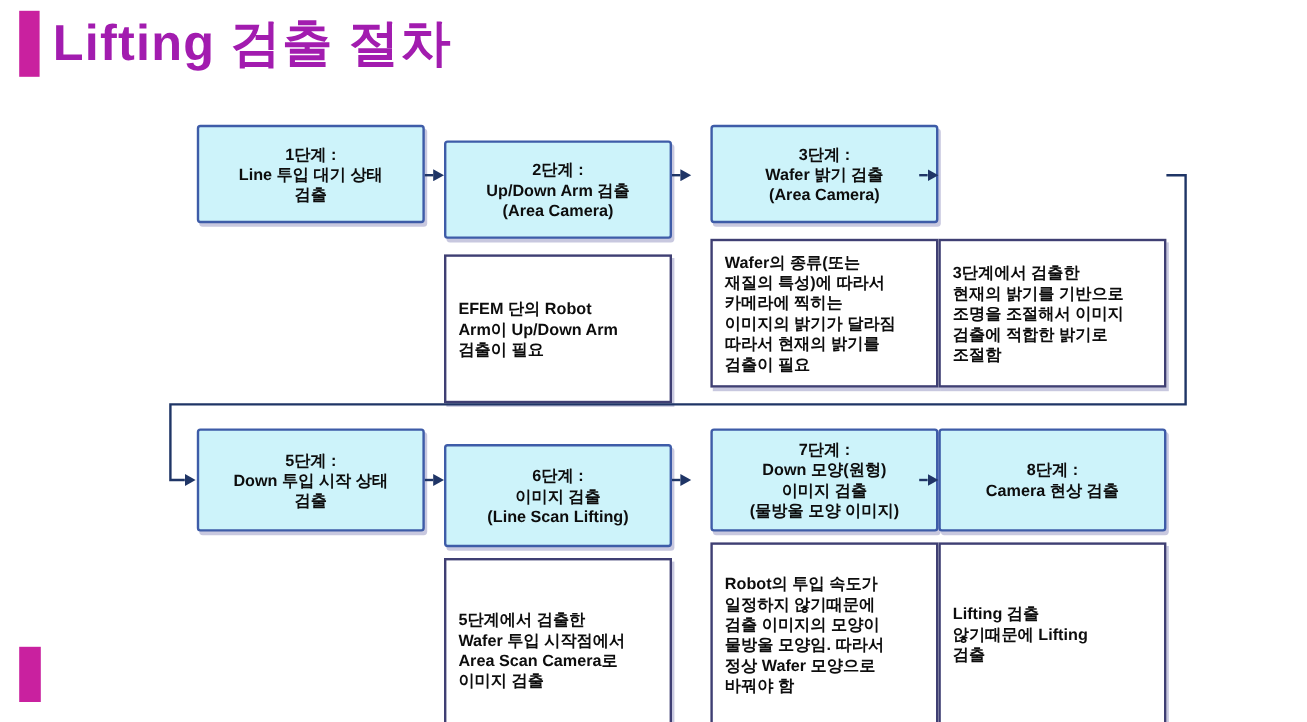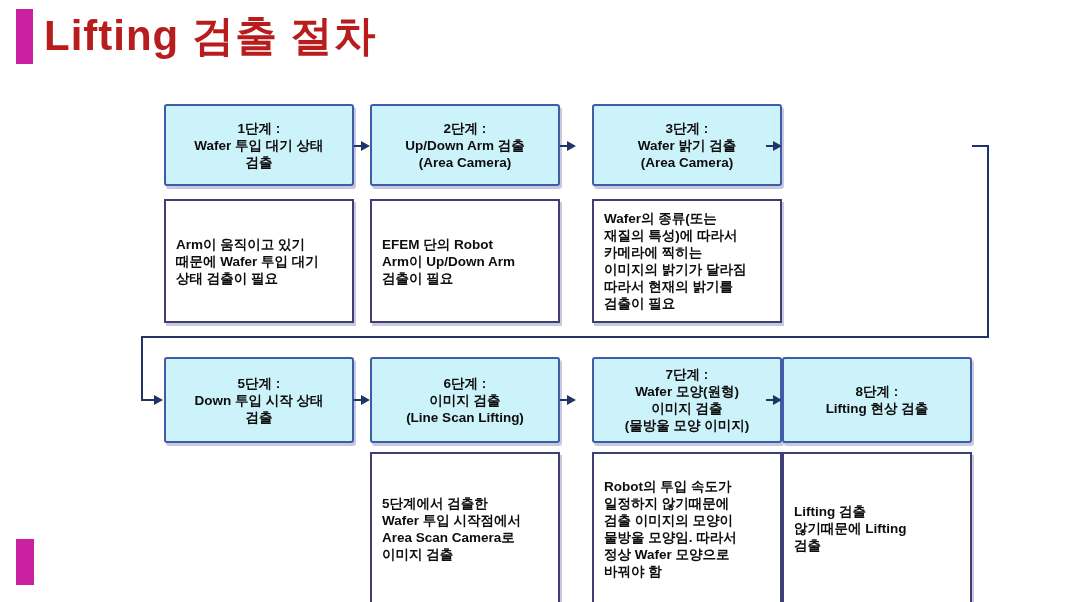--- a/index.html
+++ b/index.html
@@ -22,21 +22,21 @@
     position: absolute;
     left: 16px; top: 9px;
     width: 17px; height: 55px;
     background: #C9219F;
   }
   .page-title {
     position: absolute;
     left: 44px; top: 8px;
     font-size: 42px;
     font-weight: bold;
-    color: #b91c1c;
+    color: #a21caf;
     letter-spacing: 1px;
     white-space: nowrap;
   }
   .bottom-accent {
     position: absolute;
     left: 16px; top: 539px;
     width: 18px; height: 46px;
     background: #C9219F;
   }
   
@@ -62,21 +62,21 @@
     padding: 2px 4px;
   }
   .desc {
     background: #ffffff;
     border: 2px solid #3F3F73;
     justify-content: flex-start;
     text-align: left;
     padding: 4px 10px;
   }
   .c1 { left: 164px; }
-  .c2 { left: 370px; }
+  .c2 { left: 370px; margin-top: 13px; }
   .c3 { left: 576px; margin-left: 16px; }
   .c4 { left: 782px; }
   .hdr.r1  { top: 104px; height: 82px; }
   .desc.r1 { top: 199px; height: 124px; }
   .hdr.r2  { top: 357px; height: 86px; }
   .desc.r2 { top: 452px; height: 153px; }
   .arrows {
     position: absolute;
     left: 0; top: 0;
     width: 1089px; height: 602px;
@@ -86,54 +86,56 @@
 </head>
 <body>
 
 <div class="stage">
 
   <div class="title-accent"></div>
   <div class="page-title">Lifting 검출 절차</div>
   <div class="bottom-accent"></div>
 
   <div class="box hdr r1 c1">1단계 :
-Wafer 투입 대기 상태
+Line 투입 대기 상태
 검출</div>
   <div class="box hdr r1 c2">2단계 :
 Up/Down Arm 검출
 (Area Camera)</div>
   <div class="box hdr r1 c3">3단계 :
 Wafer 밝기 검출
 (Area Camera)</div>
 
-  <div class="box desc r1 c1">Arm이 움직이고 있기
-때문에 Wafer 투입 대기
-상태 검출이 필요</div>
   <div class="box desc r1 c2">EFEM 단의 Robot
 Arm이 Up/Down Arm
 검출이 필요</div>
   <div class="box desc r1 c3">Wafer의 종류(또는
 재질의 특성)에 따라서
 카메라에 찍히는
 이미지의 밝기가 달라짐
 따라서 현재의 밝기를
 검출이 필요</div>
+  <div class="box desc r1 c4">3단계에서 검출한
+현재의 밝기를 기반으로
+조명을 조절해서 이미지
+검출에 적합한 밝기로
+조절함</div>
 
   <div class="box hdr r2 c1">5단계 :
 Down 투입 시작 상태
 검출</div>
   <div class="box hdr r2 c2">6단계 :
 이미지 검출
 (Line Scan Lifting)</div>
   <div class="box hdr r2 c3">7단계 :
-Wafer 모양(원형)
+Down 모양(원형)
 이미지 검출
 (물방울 모양 이미지)</div>
   <div class="box hdr r2 c4">8단계 :
-Lifting 현상 검출</div>
+Camera 현상 검출</div>
 
   <div class="box desc r2 c2">5단계에서 검출한
 Wafer 투입 시작점에서
 Area Scan Camera로
 이미지 검출</div>
   <div class="box desc r2 c3">Robot의 투입 속도가
 일정하지 않기때문에
 검출 이미지의 모양이
 물방울 모양임. 따라서
 정상 Wafer 모양으로

